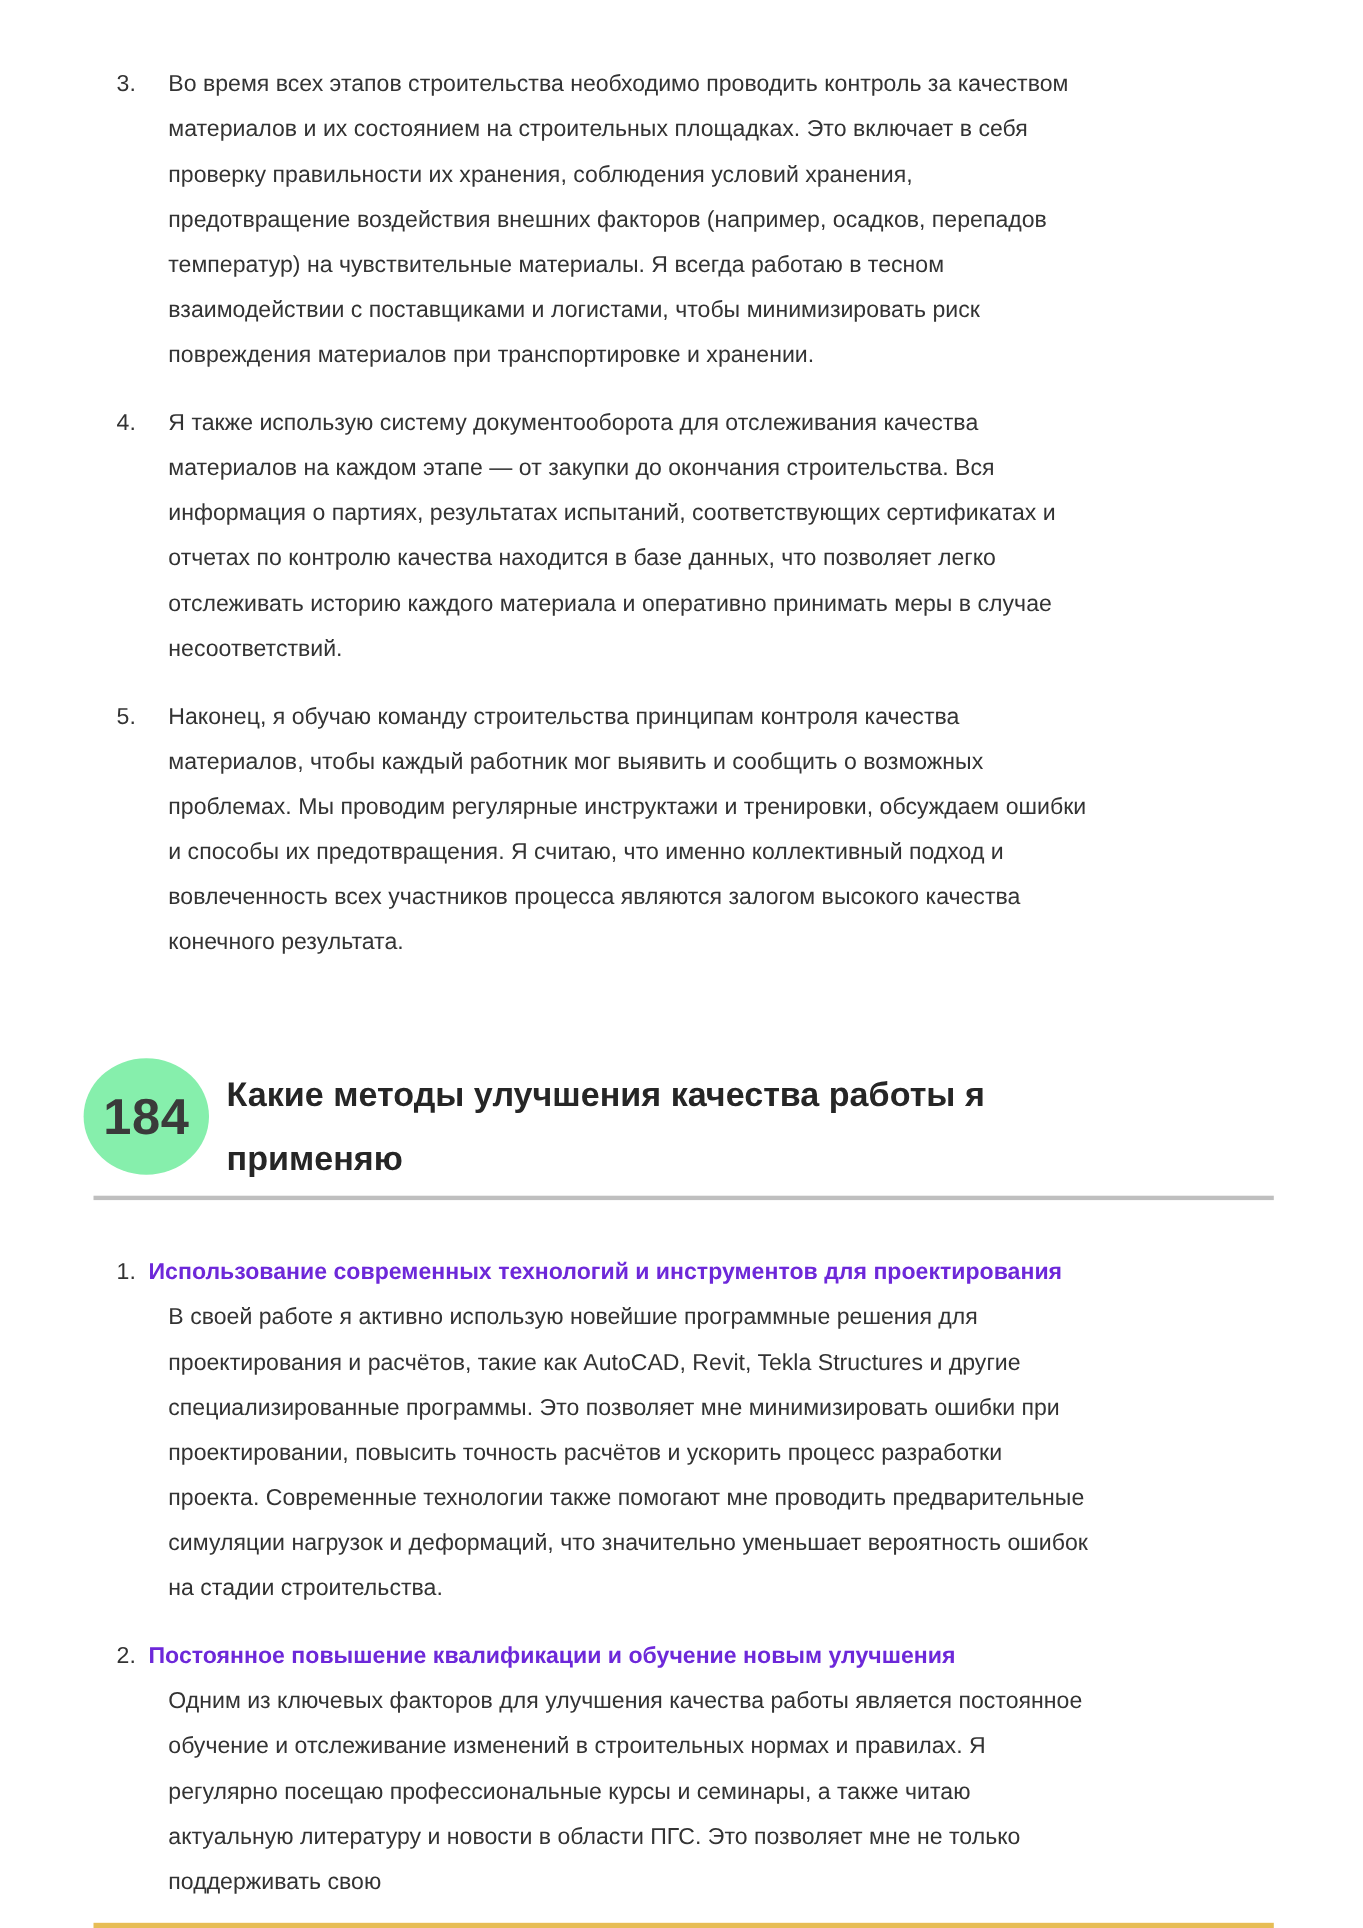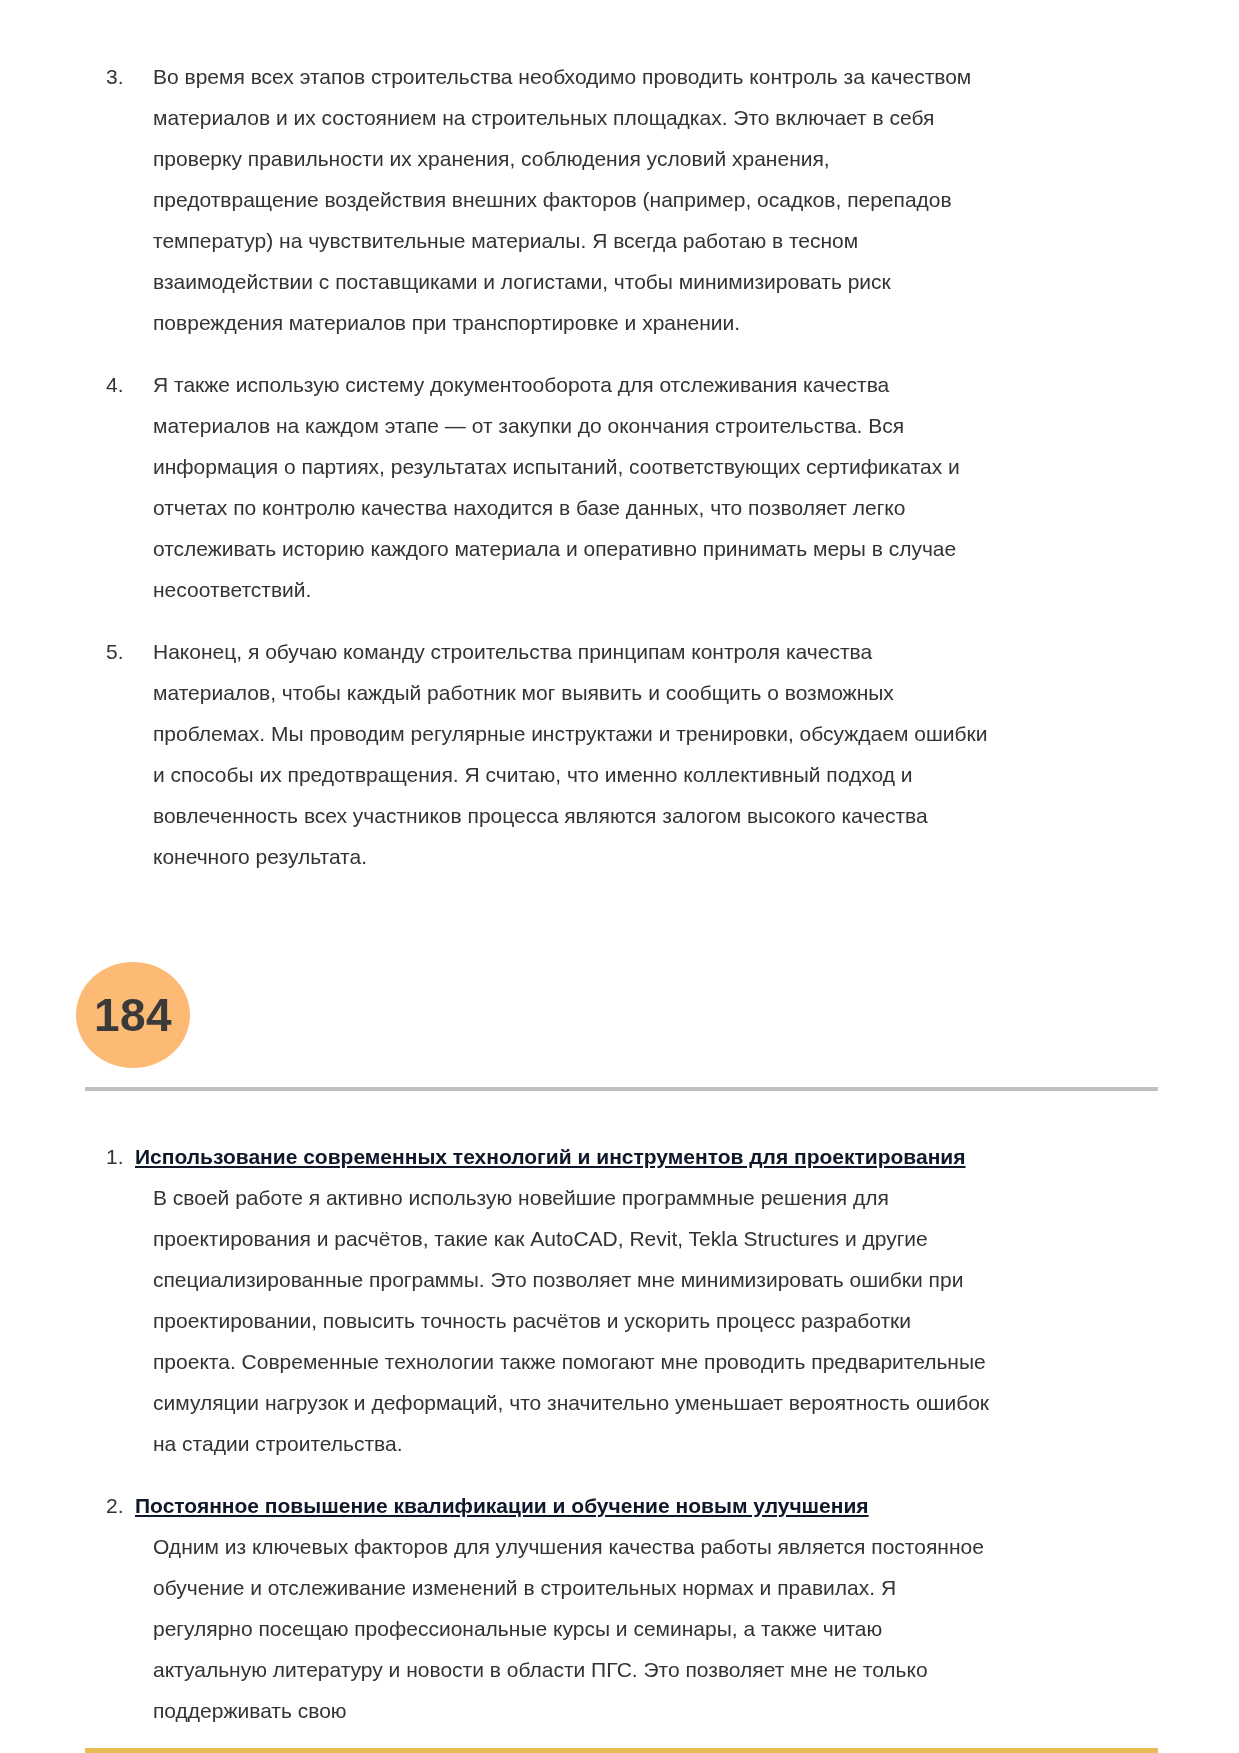--- a/index.html
+++ b/index.html
@@ -32,37 +32,36 @@
     position: absolute;
     left: 0;
     top: 0;
     width: 26px;
     text-align: left;
     color: #333333;
   }
   .item .head {
     display: block;
     font-weight: 700;
-    color: #0f172a;
-    text-decoration: underline;
+    color: #6d28d9;
   }
   .item .txt { display: block; margin-left: 18px; }
   .section-header {
     position: absolute;
     left: 76px;
     top: 962px;
     display: flex;
     align-items: flex-start;
   }
   .badge {
     flex: 0 0 auto;
     width: 114px;
     height: 106px;
     border-radius: 50%;
-    background: #fdba74;
+    background: #86efac;
     display: flex;
     align-items: center;
     justify-content: center;
     font-size: 46px;
     font-weight: 700;
     color: #3a3a3a;
     letter-spacing: 0.5px;
   }
   .section-title {
     margin: 0 0 0 16px;
@@ -107,20 +106,21 @@
     <div class="item">
       <span class="num">5.</span>
       <span class="txt">Наконец, я обучаю команду строительства принципам контроля качества материалов, чтобы каждый работник мог выявить и сообщить о возможных проблемах. Мы проводим регулярные инструктажи и тренировки, обсуждаем ошибки и способы их предотвращения. Я считаю, что именно коллективный подход и вовлеченность всех участников процесса являются залогом высокого качества конечного результата.</span>
     </div>
   </div>
 
   <div class="section-header">
     <div class="badge">
       <span>184</span>
     </div>
+    <h2 class="section-title">Какие методы улучшения качества работы я применяю</h2>
   </div>
 
   <div class="divider"></div>
 
   <div class="list bottom-list">
     <div class="item">
       <span class="num">1.</span>
       <span class="head">Использование современных технологий и инструментов для проектирования</span>
       <span class="txt">В своей работе я активно использую новейшие программные решения для проектирования и расчётов, такие как AutoCAD, Revit, Tekla Structures и другие специализированные программы. Это позволяет мне минимизировать ошибки при проектировании, повысить точность расчётов и ускорить процесс разработки проекта. Современные технологии также помогают мне проводить предварительные симуляции нагрузок и деформаций, что значительно уменьшает вероятность ошибок на стадии строительства.</span>
     </div>

